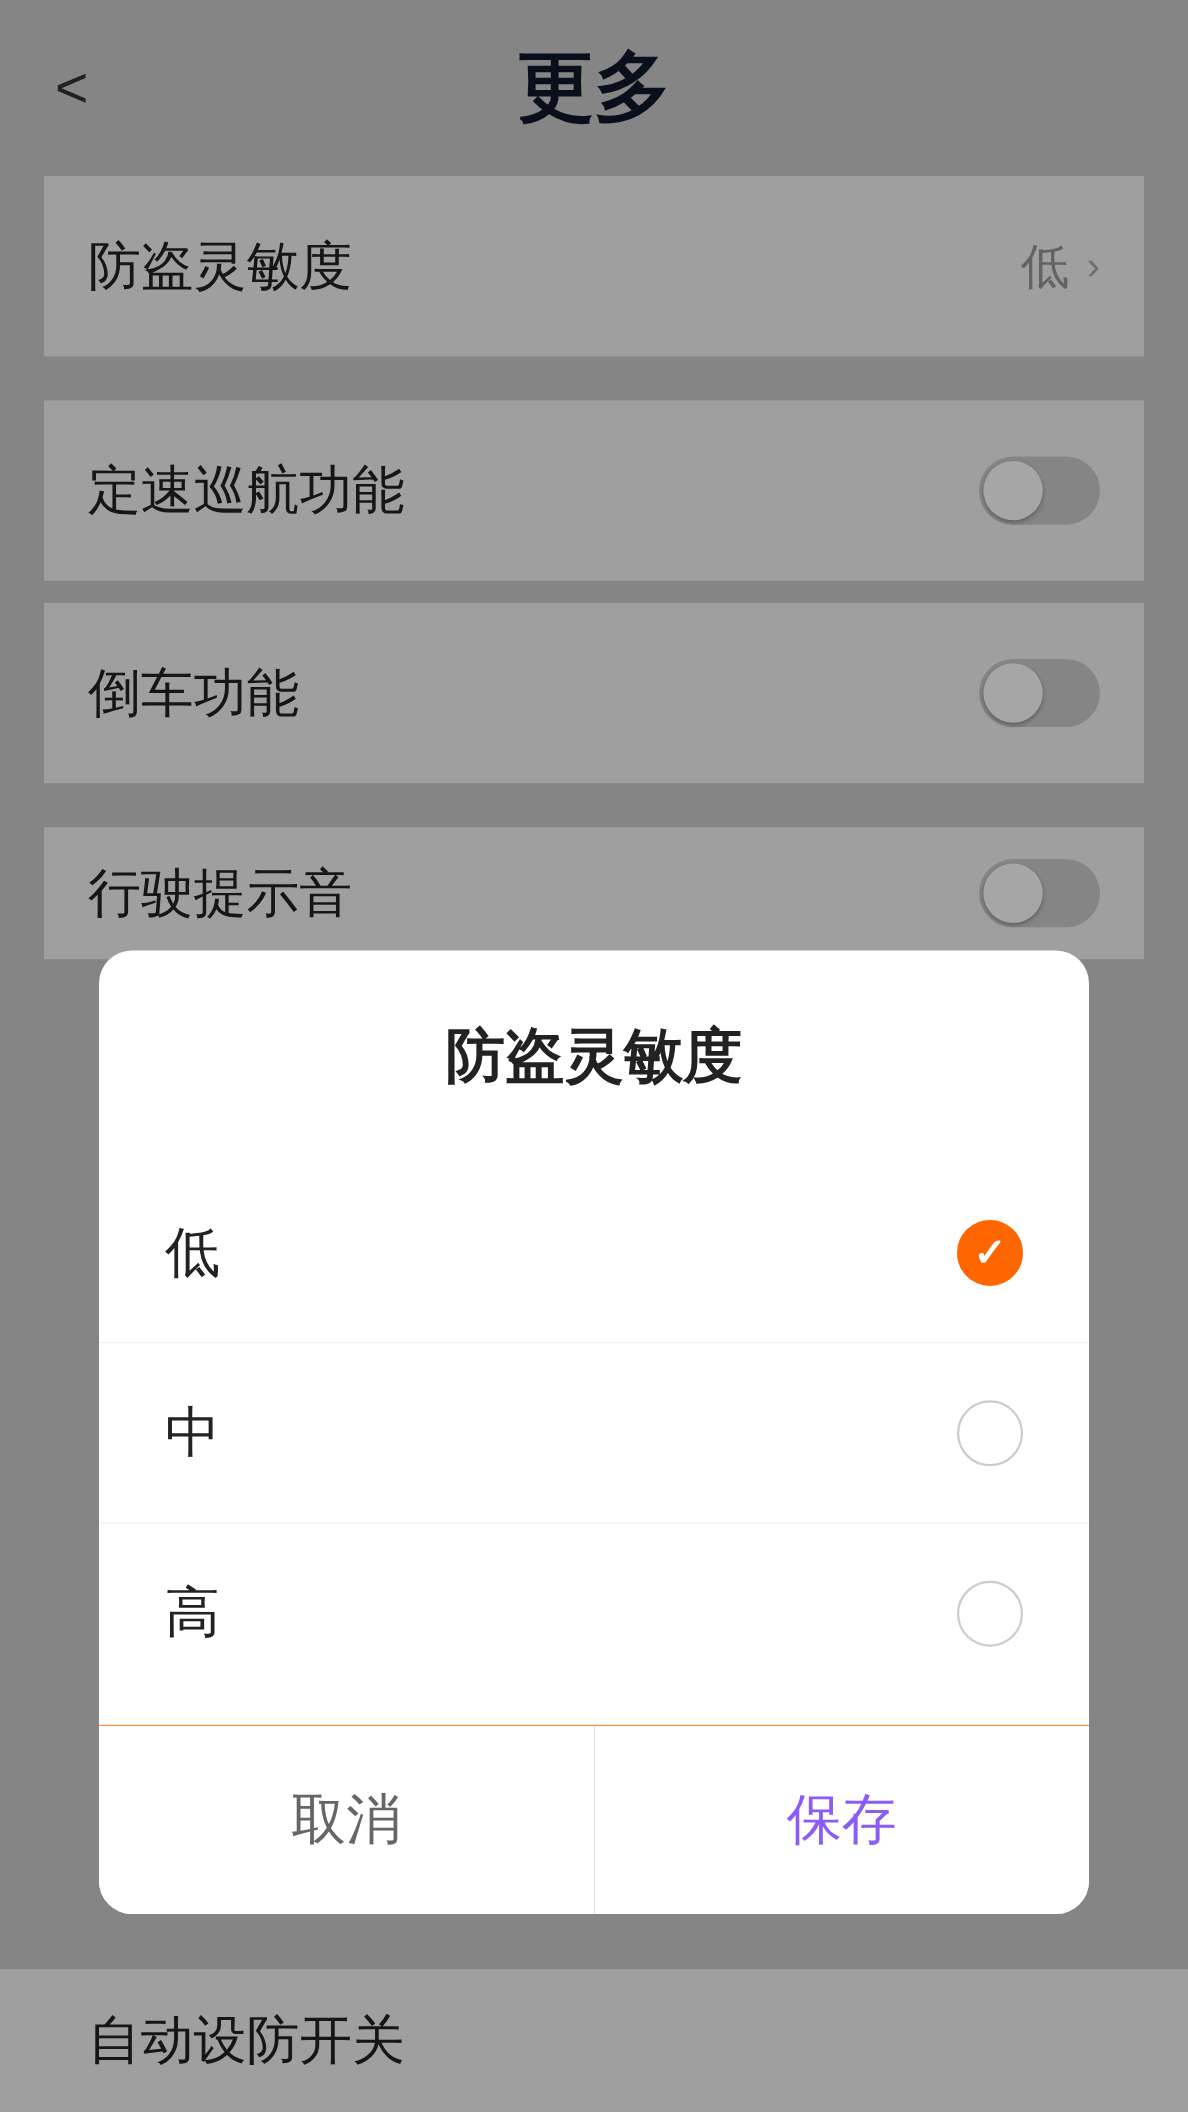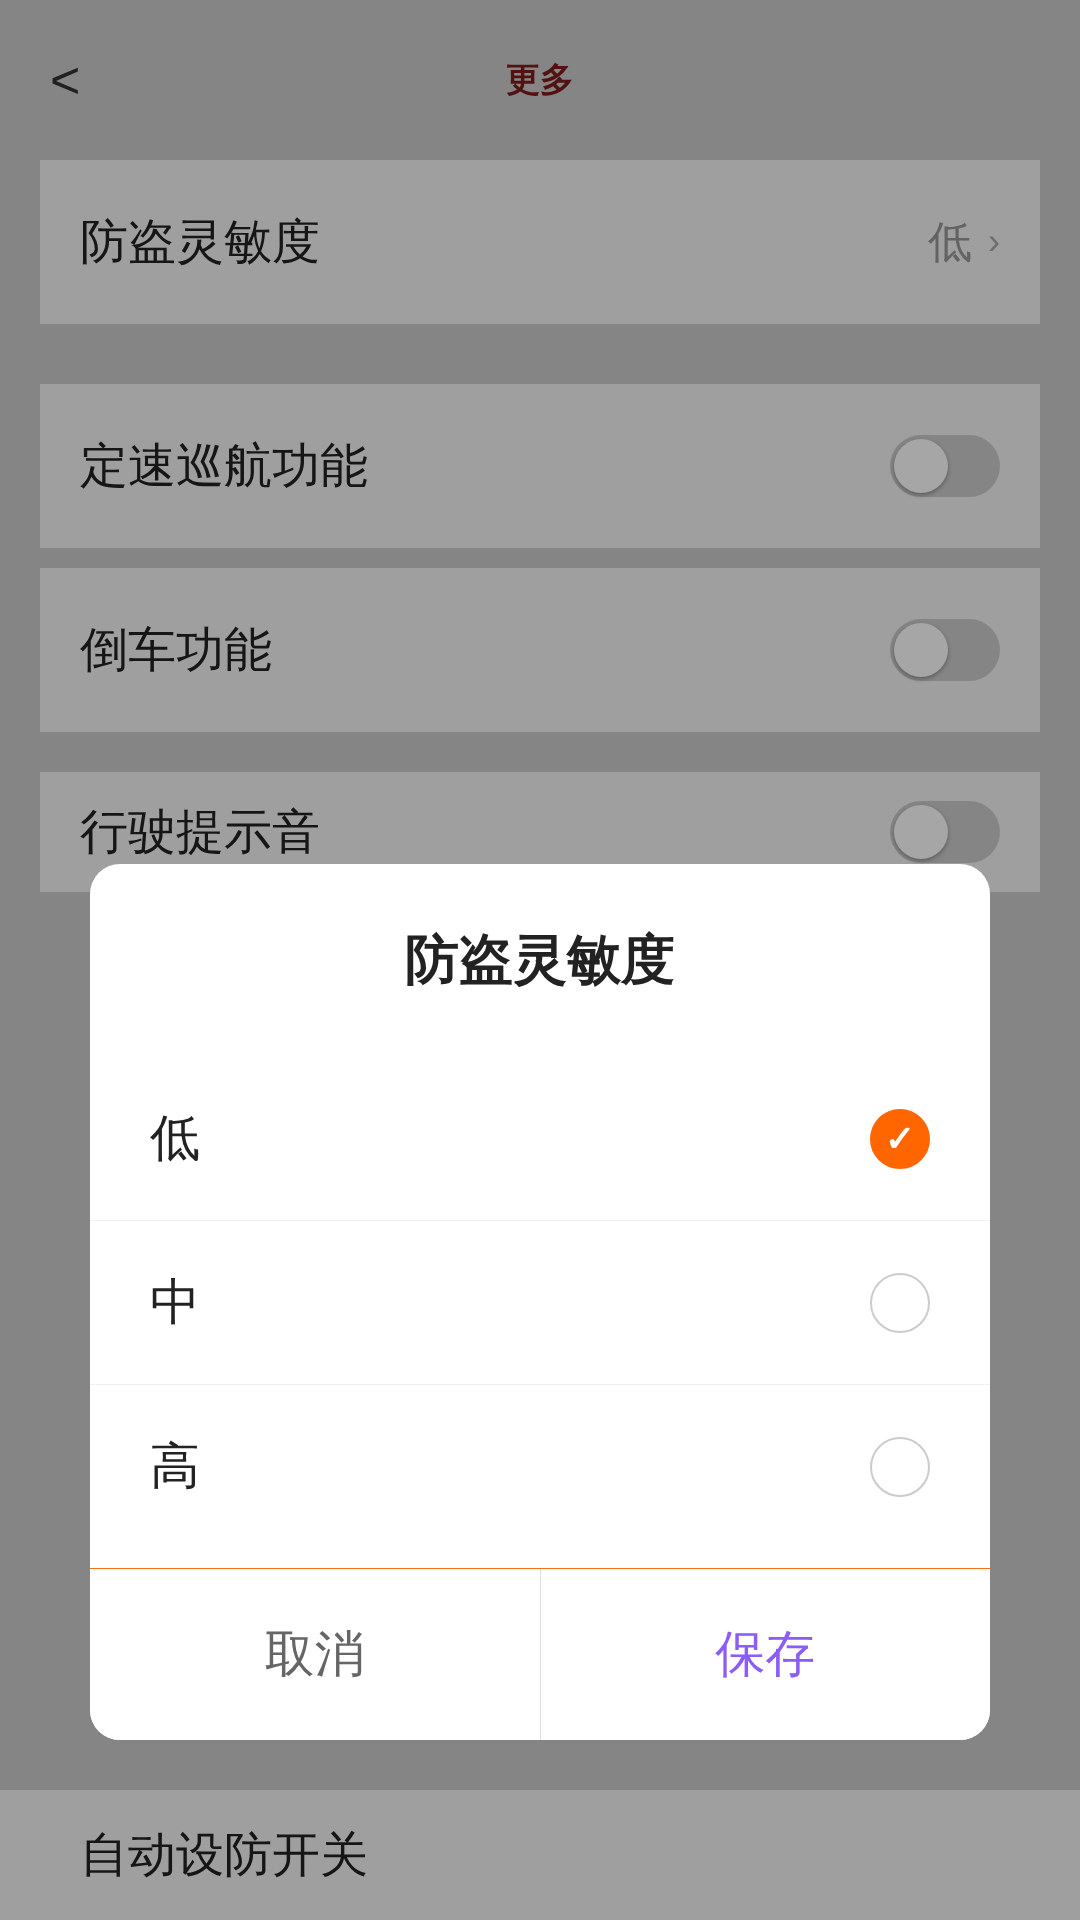--- a/index.html
+++ b/index.html
@@ -45,23 +45,23 @@
     .back-btn {
       position: absolute;
       left: 50px;
       font-size: 52px;
       color: #333;
       cursor: pointer;
       font-weight: 300;
     }
 
     .header-title {
-      font-size: 34px;
+      font-size: 70px;
       font-weight: 600;
-      color: #7f1d1d;
+      color: #0f172a;
     }
 
     
     .settings-container {
       position: absolute;
       top: 160px;
       left: 0;
       width: 100%;
       padding: 0 40px;
     }
@@ -267,21 +267,21 @@
 <div class="settings-container">
 
   <div class="setting-row">
     <span class="setting-label">防盗灵敏度</span>
     <div class="setting-value">
       <span class="setting-value-text">低</span>
       <span class="chevron-right">›</span>
     </div>
   </div>
 
-  <div class="setting-row" style="margin-top: 60px; align-items: center;">
+  <div class="setting-row" style="margin-top: 40px; align-items: center;">
     <span class="setting-label">定速巡航功能</span>
     <div class="toggle"></div>
   </div>
 
   <div class="setting-row" style="margin-top: 20px; font-family: Liberation Serif, serif;">
     <span class="setting-label">倒车功能</span>
     <div class="toggle"></div>
   </div>
 
   <div class="setting-row-partial" style="margin-top: 40px;">

